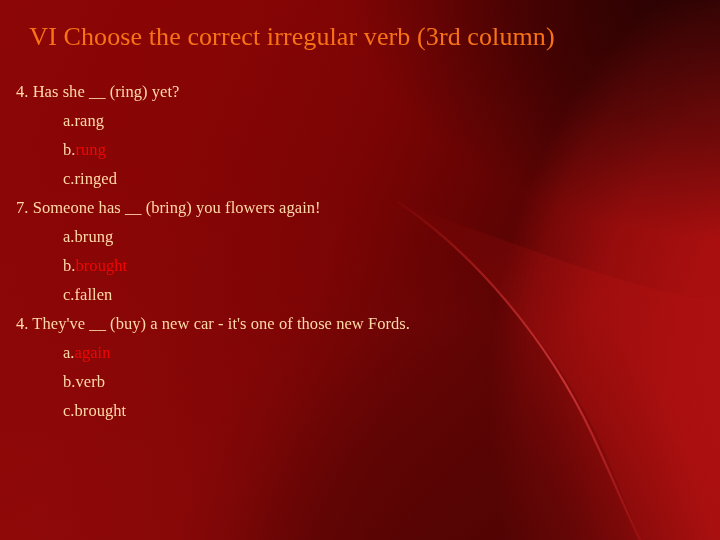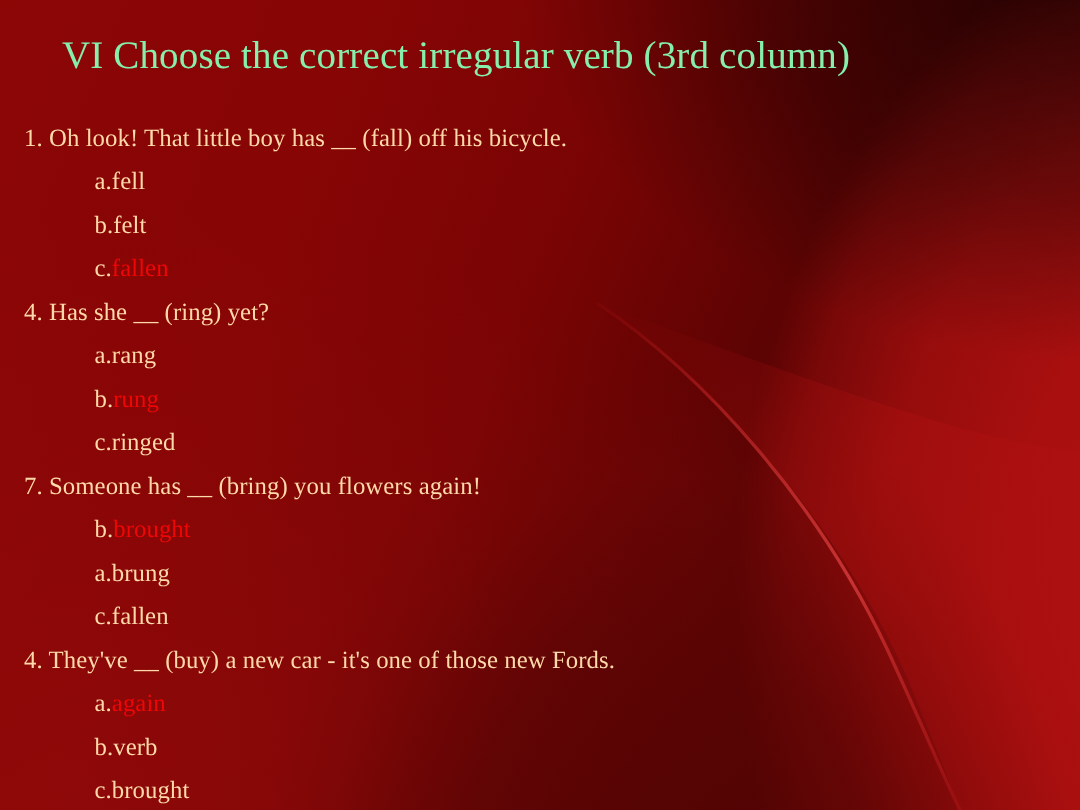--- a/index.html
+++ b/index.html
@@ -89,27 +89,27 @@
   
   #content {
     position: relative;
     z-index: 5;
     width: 720px;
     height: 540px;
   }
 
   #slide-title {
     position: absolute;
-    left: 16px;
+    left: 4px;
     top: 21px;
     width: 576px;
     text-align: center;
     font-size: 26px;
     line-height: 32px;
-    color: #86efac;
+    color: #f97316;
     white-space: nowrap;
     letter-spacing: 0.1px;
   }
 
   #body-block {
     position: absolute;
     left: 16px;
     top: 77px;
     width: 690px;
   }
@@ -176,53 +176,41 @@
   </svg>
 
   <div class="bg-layer" id="bg-vignette"></div>
 
   <div id="content">
 
     <div id="slide-title">VI Choose the correct irregular verb (3rd column)</div>
 
     <div id="body-block">
 
-      <div class="question-group">
-        <div class="question-text">1. Oh look! That little boy has __ (fall) off his bicycle.</div>
-        <div class="option-line">
-          <span class="option-letter">a.</span><span class="option-word">fell</span>
-        </div>
-        <div class="option-line">
-          <span class="option-letter">b.</span><span class="option-word">felt</span>
-        </div>
-        <div class="option-line correct">
-          <span class="option-letter">c.</span><span class="option-word">fallen</span>
-        </div>
-      </div>
 
       <div class="question-group">
         <div class="question-text">4. Has she __ (ring) yet?</div>
         <div class="option-line">
           <span class="option-letter">a.</span><span class="option-word">rang</span>
         </div>
         <div class="option-line correct">
           <span class="option-letter">b.</span><span class="option-word">rung</span>
         </div>
         <div class="option-line">
           <span class="option-letter">c.</span><span class="option-word">ringed</span>
         </div>
       </div>
 
       <div class="question-group">
         <div class="question-text">7. Someone has __ (bring) you flowers again!</div>
+        <div class="option-line">
+          <span class="option-letter">a.</span><span class="option-word">brung</span>
+        </div>
         <div class="option-line correct">
           <span class="option-letter">b.</span><span class="option-word">brought</span>
-        </div>
-        <div class="option-line">
-          <span class="option-letter">a.</span><span class="option-word">brung</span>
         </div>
         <div class="option-line">
           <span class="option-letter">c.</span><span class="option-word">fallen</span>
         </div>
       </div>
 
       <div class="question-group">
         <div class="question-text">4. They've __ (buy) a new car - it's one of those new Fords.</div>
         <div class="option-line correct">
           <span class="option-letter">a.</span><span class="option-word">again</span>

